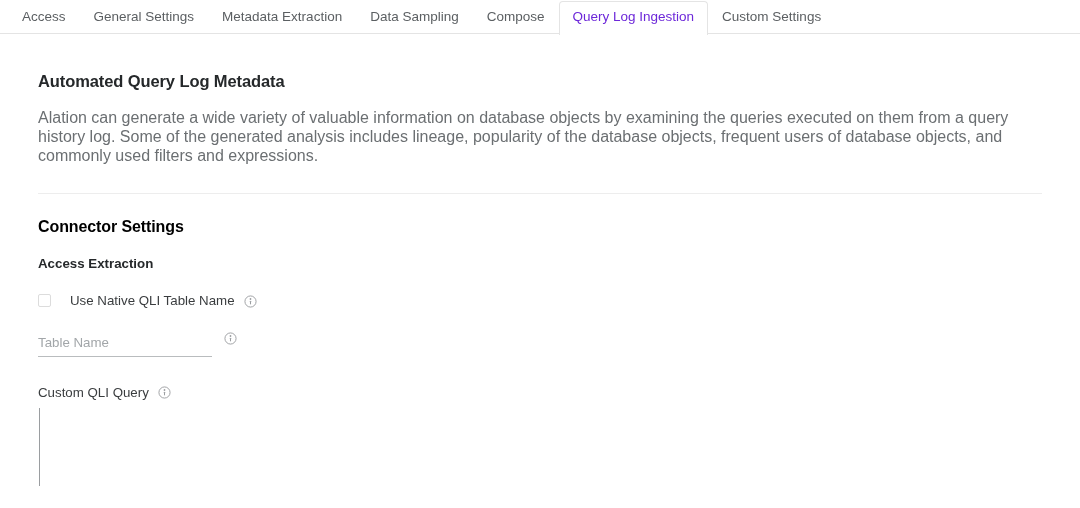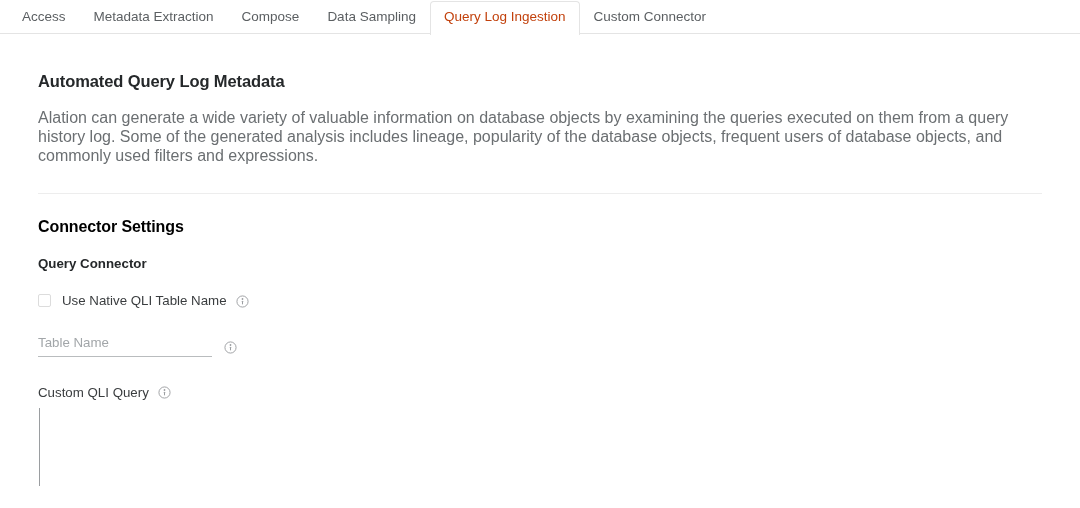--- a/index.html
+++ b/index.html
@@ -37,21 +37,21 @@
     line-height: 18px;
     white-space: nowrap;
     cursor: pointer;
     background: transparent;
     border: 1px solid transparent;
     border-bottom: none;
     border-radius: 4px 4px 0 0;
     margin-top: 36px;
   }
   .tab.active {
-    color: #c2410c;
+    color: #6d28d9;
     background: #ffffff;
     border-color: #e4e4e4;
     margin-bottom: -1px;
     padding-bottom: 9px;
   }
 
   
   .content {
     padding: 0 38px;
   }
@@ -105,37 +105,36 @@
     height: 13px;
     border: 1px solid #dcdcdc;
     border-radius: 2px;
     background: #fff;
     flex: 0 0 auto;
     cursor: pointer;
   }
   .checkbox-label {
     font-size: 13.3px;
     color: #3a3d3f;
-    margin-left: 11px;
+    margin-left: 19px;
   }
   .info-icon {
     display: inline-block;
     width: 13px;
     height: 13px;
     margin-left: 9px;
     flex: 0 0 auto;
     cursor: pointer;
     position: relative;
     top: 1px;
   }
   .info-icon svg { display: block; }
 
   .field-row {
     display: flex;
-    align-items: flex-end;
     margin: 27px 0 14px 0;
   }
   .underline-input {
     width: 174px;
     border: none;
     border-bottom: 1px solid #b9bcbe;
     outline: none;
     font-family: "Liberation Sans", sans-serif;
     font-size: 13.3px;
     color: #3a3d3f;
@@ -167,39 +166,40 @@
     color: #3a3d3f;
     padding: 2px 0 0 8px;
     overflow: hidden;
   }
 </style>
 </head>
 <body>
 
 <div class="tabbar">
   <div class="tab">Access</div>
+  <div class="tab">General Settings</div>
   <div class="tab">Metadata Extraction</div>
+  <div class="tab">Data Sampling</div>
   <div class="tab">Compose</div>
-  <div class="tab">Data Sampling</div>
   <div class="tab active">Query Log Ingestion</div>
-  <div class="tab">Custom Connector</div>
+  <div class="tab">Custom Settings</div>
 </div>
 
 <div class="content">
 
   <h1 class="page-title">Automated Query Log Metadata</h1>
 
   <p class="intro">Alation can generate a wide variety of valuable information on database objects by examining the queries executed on them from a query history log. Some of the generated analysis includes lineage, popularity of the database objects, frequent users of database objects, and commonly used filters and expressions.</p>
 
 
   <div class="divider"></div>
 
   <h2 class="section-title">Connector Settings</h2>
 
-  <h3 class="subsection-title">Query Connector</h3>
+  <h3 class="subsection-title">Access Extraction</h3>
 
   
   <div class="checkbox-row">
     <div class="checkbox"></div>
     <span class="checkbox-label">Use Native QLI Table Name</span>
     <span class="info-icon">
       <svg width="13" height="13" viewBox="0 0 14 14">
         <circle cx="7" cy="7" r="6" fill="none" stroke="#9a9da0" stroke-width="1"></circle>
         <circle cx="7" cy="4.3" r="0.95" fill="#9a9da0"></circle>
         <rect x="6.45" y="6.1" width="1.1" height="4.2" rx="0.5" fill="#9a9da0"></rect>

